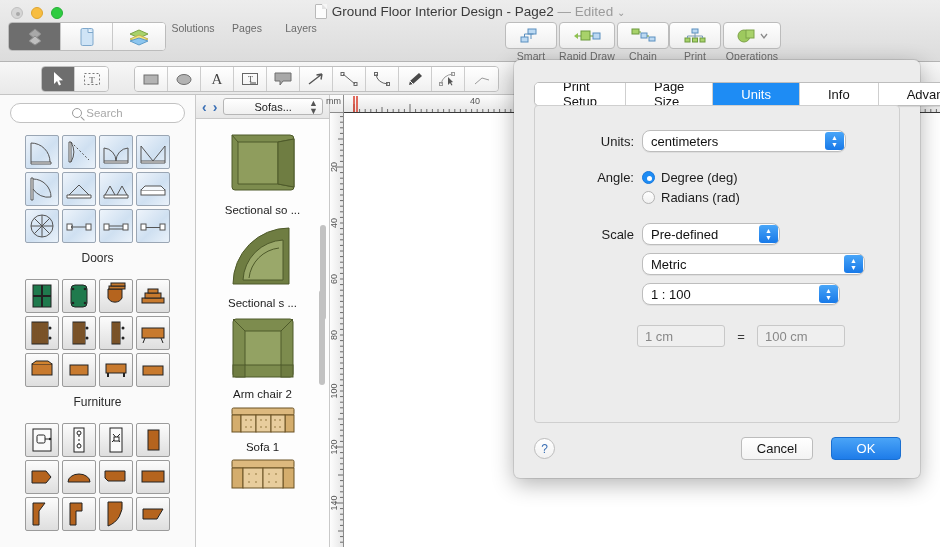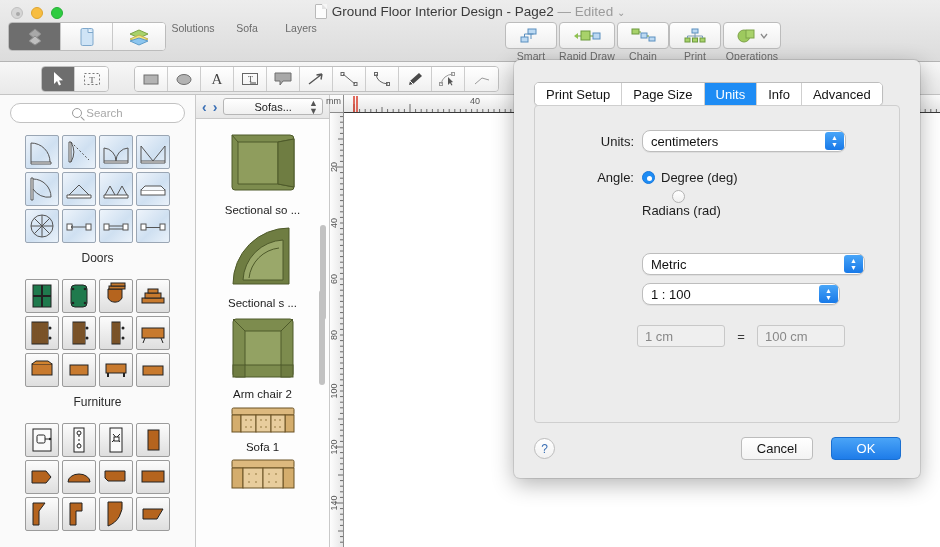--- a/index.html
+++ b/index.html
@@ -118,21 +118,21 @@
 
   
   .dlgshadow {
     position:absolute; left:514px; top:60px; width:406px; height:418px;
     background:#ececec; border-radius:6px;
     box-shadow:0 6px 22px rgba(0,0,0,.30), 0 0 0 1px rgba(0,0,0,.10);
   }
   .tabbar { position:absolute; left:534px; top:82px; display:flex;
             border:1px solid #bdbdbd; border-radius:5px; overflow:hidden; background:#fff;
             box-shadow:0 1px 1px rgba(0,0,0,.10); }
-  .tab { height:22px; padding:0 11px; display:flex; align-items:center; justify-content:center;
+  .tab { height:22px; padding:0 28px; display:flex; align-items:center; justify-content:center;
          font-size:13px; color:#141414; border-right:1px solid #cfcfcf; background:#fff; }
   .tab:last-child{border-right:none;}
   .tab.active { background:#1e8cf4; color:#fff; }
 
   .dlgbody { position:absolute; left:534px; top:105px; width:366px; height:318px;
              background:#ececec; border:1px solid #cfcfcf; border-radius:4px; }
 
   .frow { position:absolute; display:flex; align-items:center; }
   .flabel { font-size:13px; color:#1c1c1c; text-align:right; }
 
@@ -203,21 +203,21 @@
         <div class="cell">
           <svg width="22" height="18" viewBox="0 0 22 18">
             <path d="M11 2 L20 6 L11 10 L2 6 Z" fill="#a8d26a" stroke="#7da348"></path>
             <path d="M11 7 L20 11 L11 15 L2 11 Z" fill="#f0e07a" stroke="#c2b24e"></path>
             <path d="M11 10 L20 13 L11 17 L2 13 Z" fill="#8dc6ef" stroke="#5f9cc8"></path>
           </svg>
         </div>
       </div>
       <div class="labrow">
         <span>Solutions</span>
-        <span>Sofa</span>
+        <span>Pages</span>
         <span>Layers</span>
       </div>
     </div>
 
 
     <div class="tbgroup" style="left:505px; top:22px;">
 
       <div class="tbitem">
         <div class="ic">
             <div class="btnbox">
@@ -907,26 +907,36 @@
   </div>
 
   <div class="frow" style="left:534px; top:170px; width:366px;">
     <div class="flabel" style="width:100px;">Angle:</div>
     <div style="margin-left:8px; display:flex; align-items:center;">
       <span class="radio on"></span>
       <span class="radlab">Degree (deg)</span>
     </div>
   </div>
   <div class="frow" style="left:642px; top:190px;">
-    <div style="display:flex; align-items:center;flex-direction:column;">
+    <div style="display:flex; align-items:center;">
       <span class="radio"></span>
       <span class="radlab">Radians (rad)</span>
     </div>
   </div>
 
+  <div class="frow" style="left:534px; top:223px; width:366px;">
+    <div class="flabel" style="width:100px;">Scale</div>
+    <div class="popup" style="width:138px; margin-left:8px;">
+      <span>Pre-defined</span>
+      <span class="stepper">
+          <i>▲</i>
+          <i>▼</i>
+        </span>
+    </div>
+  </div>
   <div class="frow" style="left:642px; top:253px;">
     <div class="popup" style="width:223px;">
       <span>Metric</span>
       <span class="stepper">
           <i>▲</i>
           <i>▼</i>
         </span>
     </div>
   </div>
   <div class="frow" style="left:642px; top:283px;">

